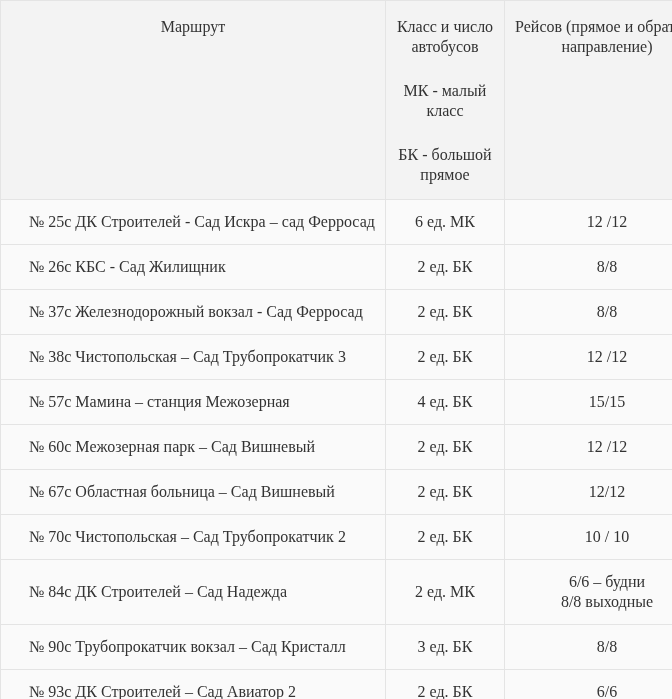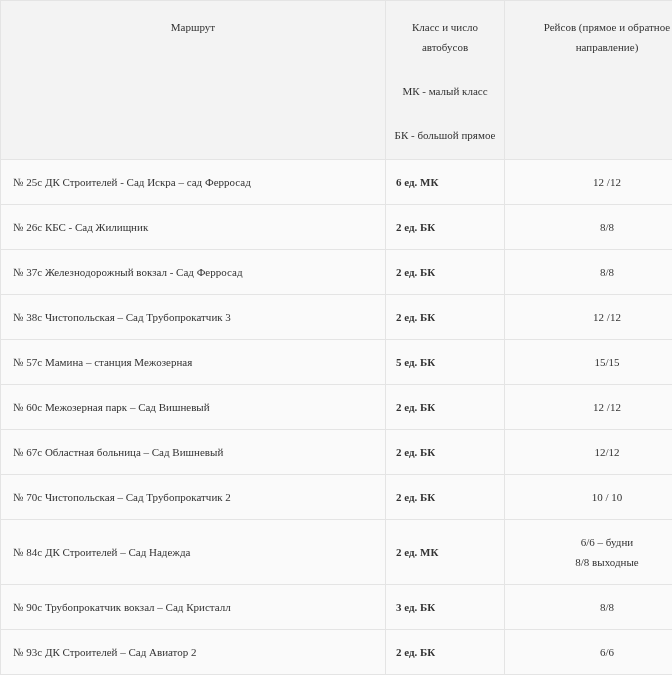--- a/index.html
+++ b/index.html
@@ -21,21 +21,21 @@
     border-collapse: collapse;
     width: 660px;
     margin: 0;
     table-layout: fixed;
   }
   table.schedule th,
   table.schedule td {
     border: 1px solid #e4e4e4;
     vertical-align: middle;
     font-weight: normal;
-    font-size: 11px;
+    font-size: 16px;
     line-height: 20px;
     color: #333333;
   }
   table.schedule thead th {
     background: #f3f3f3;
     text-align: center;
     padding: 16px 8px 14px 8px;
     vertical-align: top;
   }
   thead th.col-route {
@@ -53,25 +53,24 @@
   .head-sub {
     display: block;
     margin-top: 24px;
   }
   tbody td {
     background: #fafafa;
     padding: 12px 10px;
   }
   tbody td.route {
     text-align: left;
-    padding-left: 12px;
+    padding-left: 28px;
   }
   tbody td.cls {
-    text-align: left;
-    font-weight: bold;
+    text-align: center;
   }
   tbody td.trips {
     text-align: center;
   }
   .trips-line {
     display: block;
   }
 </style>
 </head>
 <body>
@@ -117,21 +116,21 @@
         </tr>
         <tr>
           <td class="route">№ 38с Чистопольская – Сад Трубопрокатчик 3</td>
           <td class="cls">2 ед. БК</td>
           <td class="trips">
             <span class="trips-line">12 /12</span>
           </td>
         </tr>
         <tr>
           <td class="route">№ 57с Мамина – станция Межозерная</td>
-          <td class="cls">5 ед. БК</td>
+          <td class="cls">4 ед. БК</td>
           <td class="trips">
             <span class="trips-line">15/15</span>
           </td>
         </tr>
         <tr>
           <td class="route">№ 60с Межозерная парк – Сад Вишневый</td>
           <td class="cls">2 ед. БК</td>
           <td class="trips">
             <span class="trips-line">12 /12</span>
           </td>

